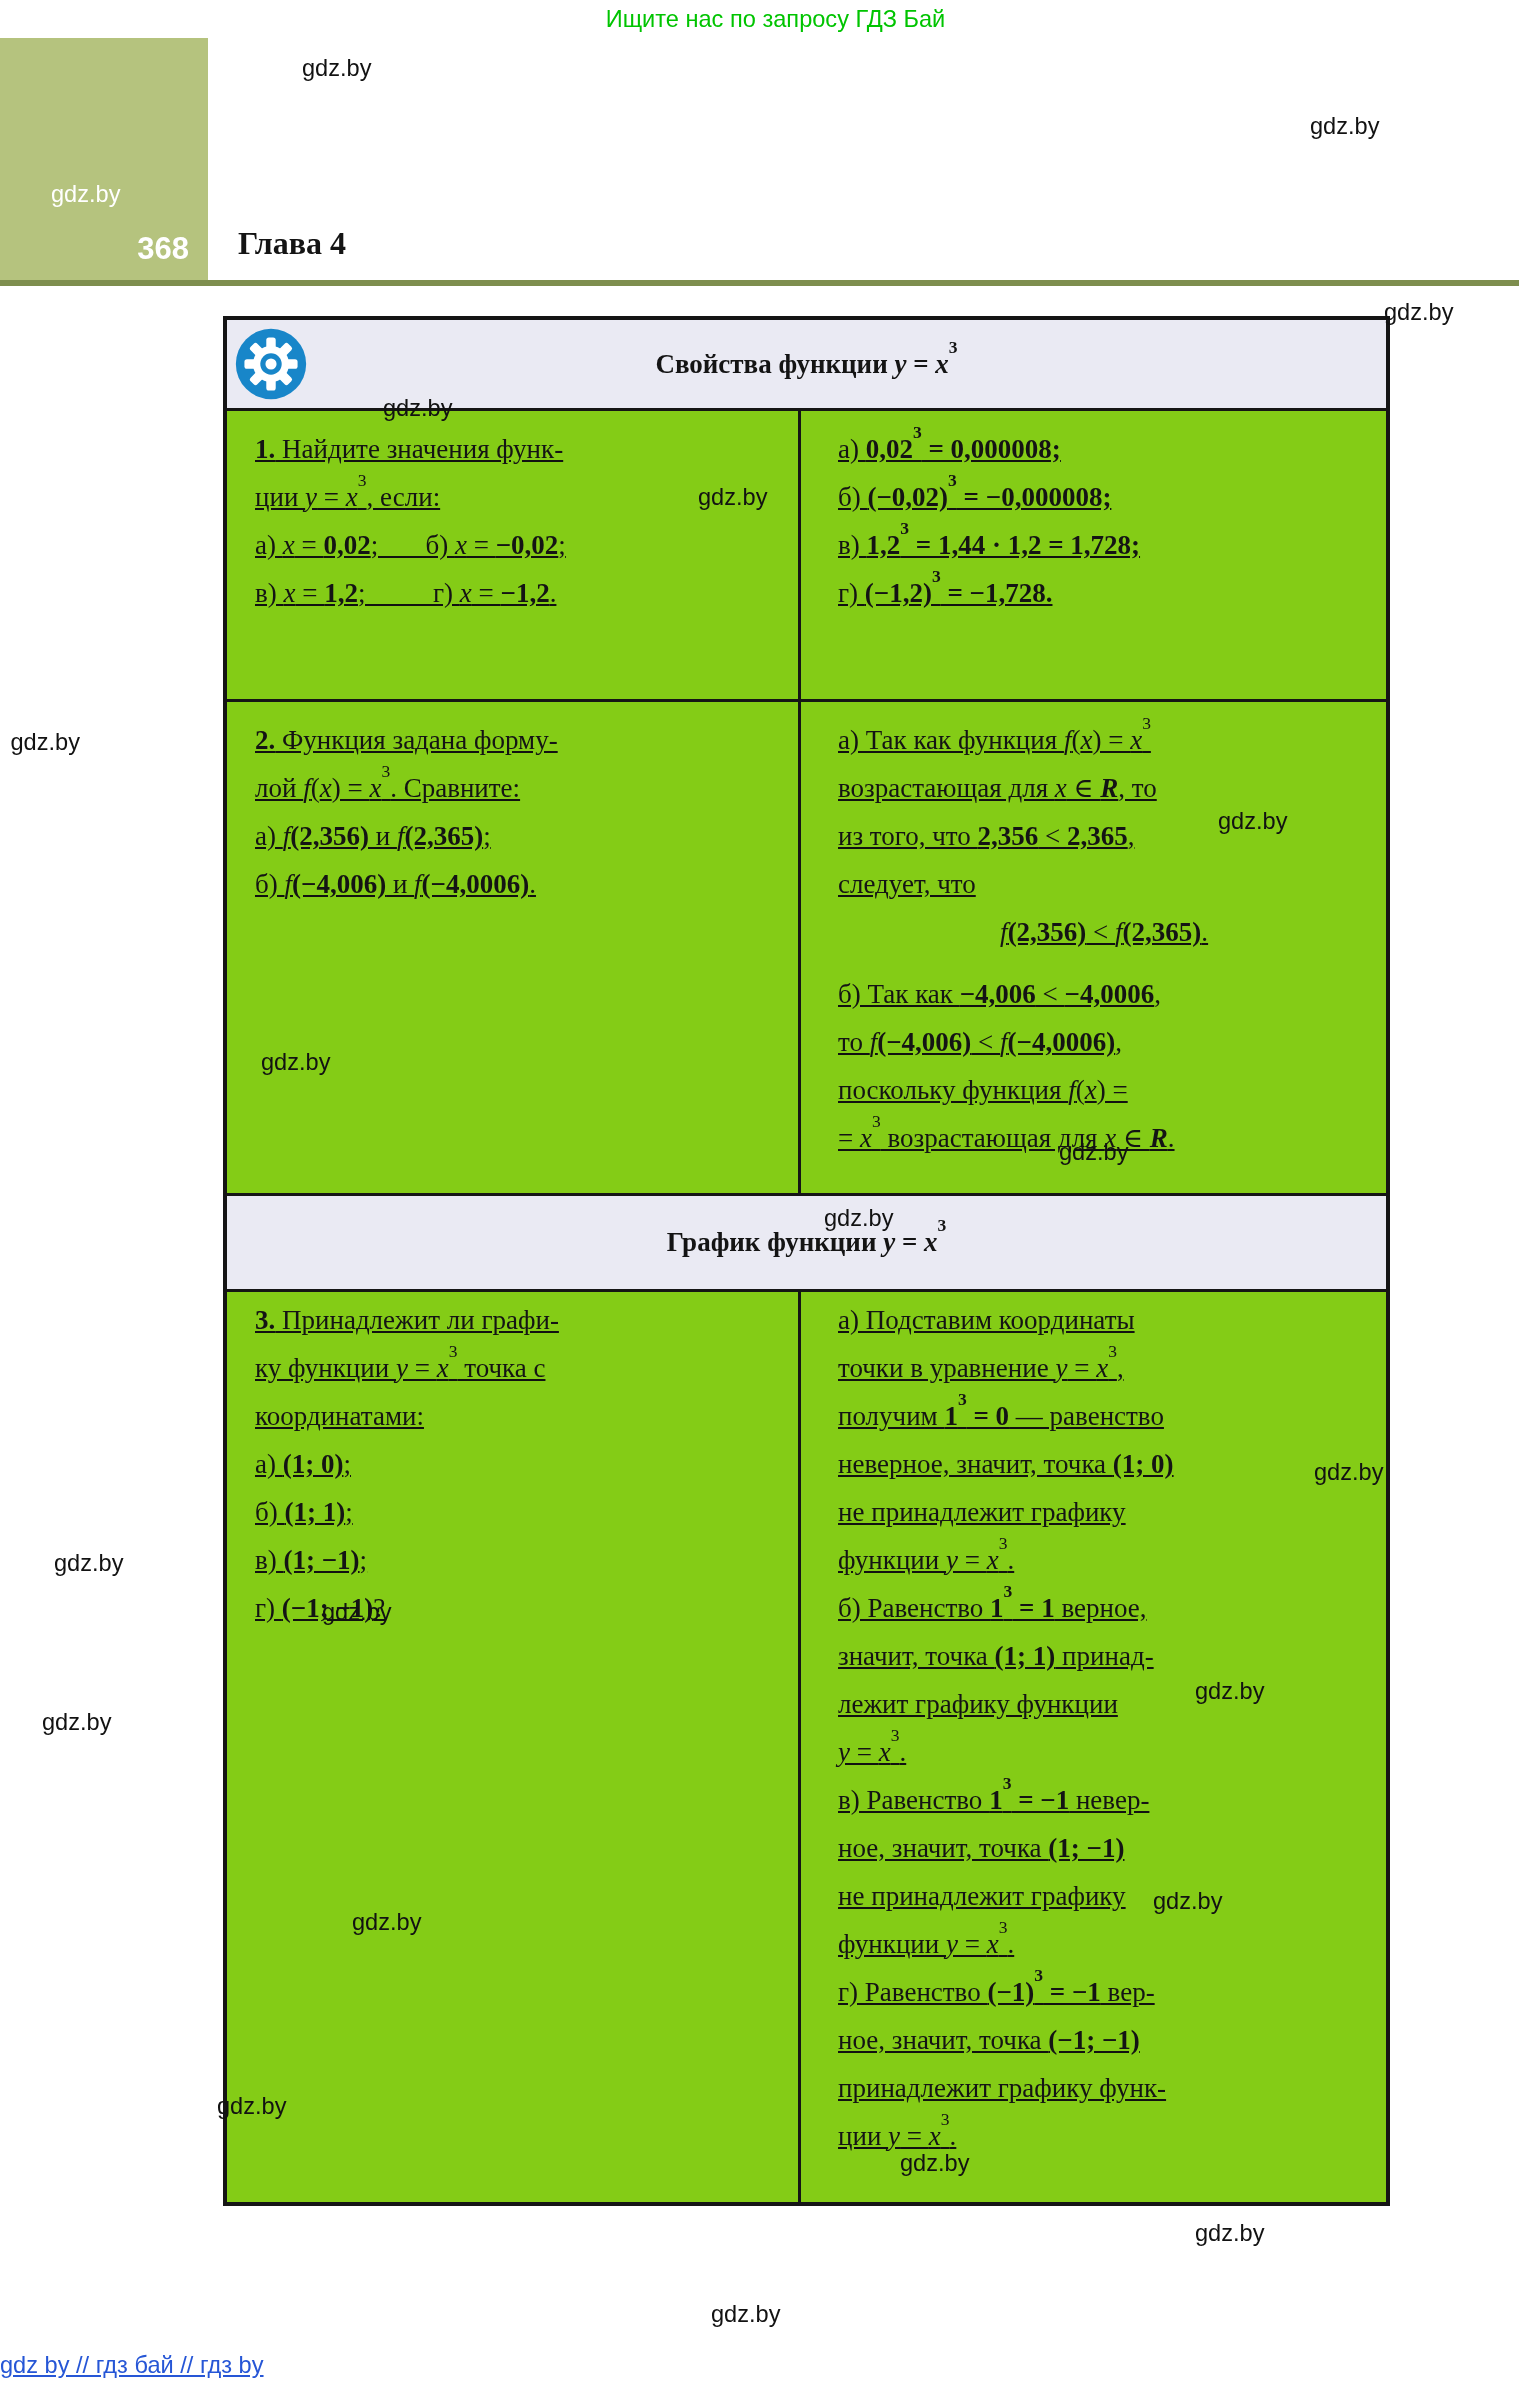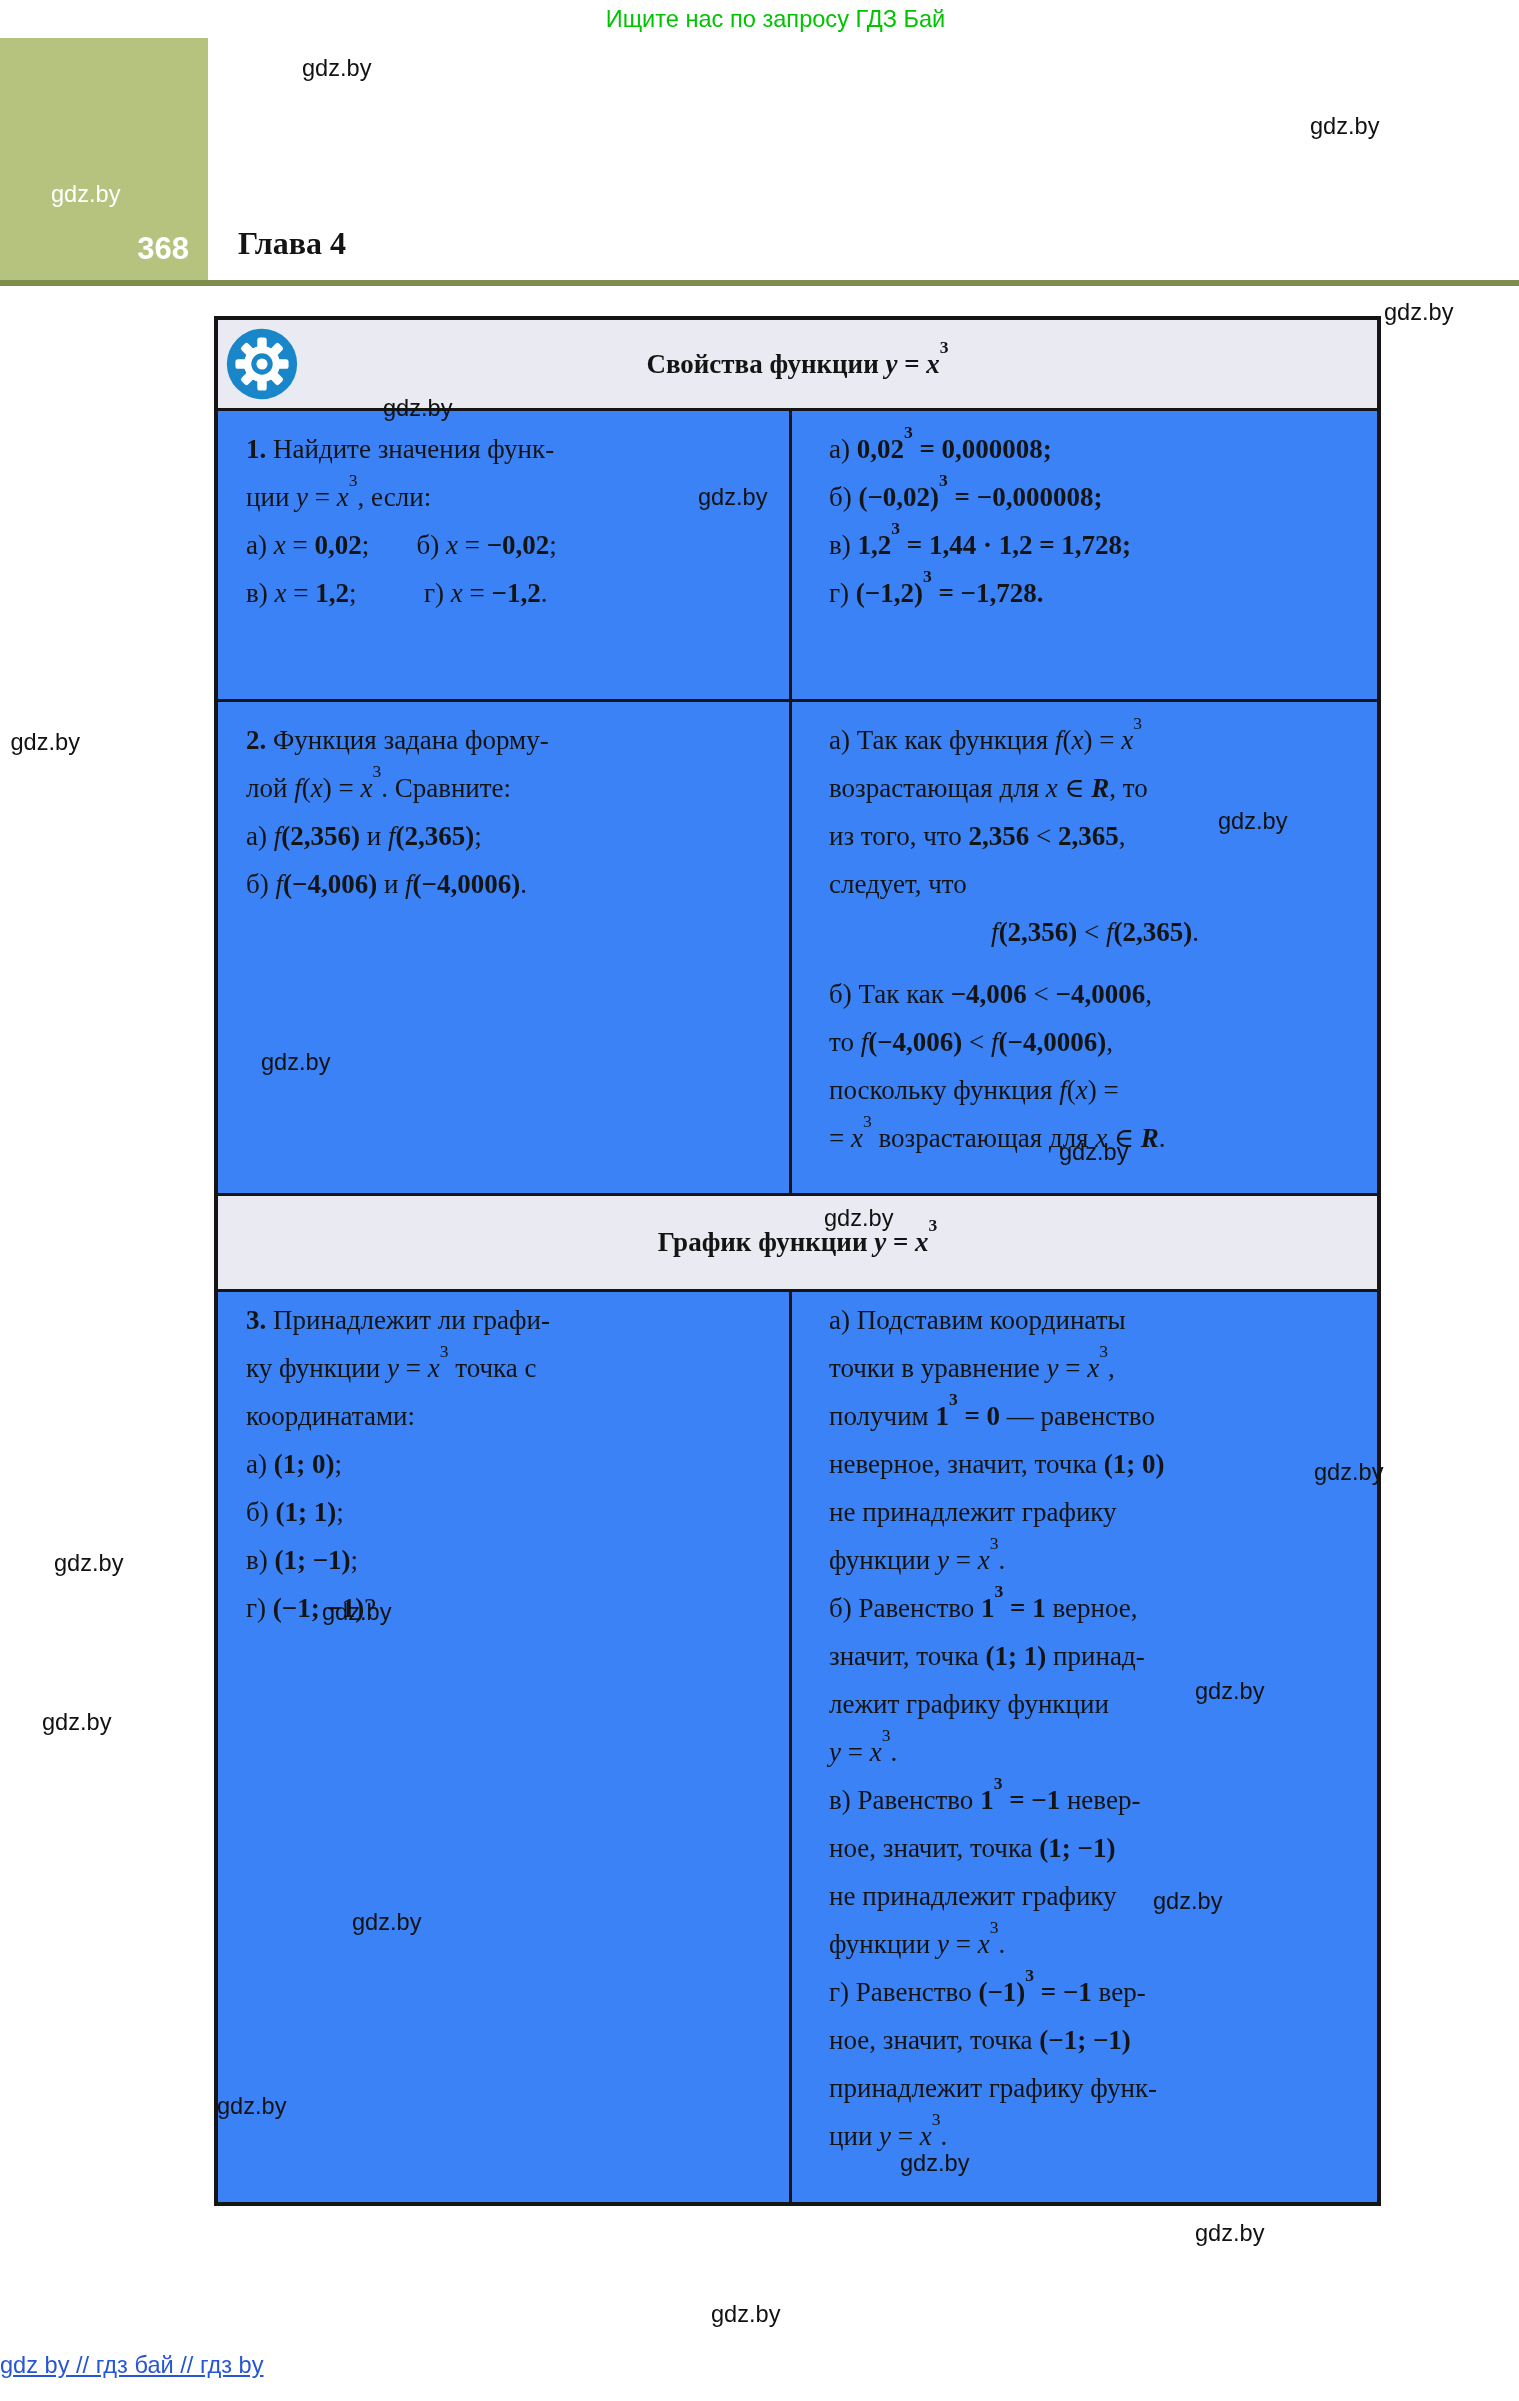--- a/index.html
+++ b/index.html
@@ -14,22 +14,22 @@
 
   
   .sidebar{position:absolute;left:0;top:38px;width:208px;height:242px;background:#b5c37e;}
   .pagenum{position:absolute;right:19px;bottom:14px;
            font:bold 31px/35px "Liberation Sans","DejaVu Sans",sans-serif;color:#ffffff;}
   .chapter{position:absolute;left:238px;top:224px;
            font:bold 32px/39px "Liberation Serif","DejaVu Serif",serif;color:#141414;}
   .rule{position:absolute;left:0;top:280px;width:100%;height:6.1px;background:#7e8e4e;}
 
   
-  .gdz-table{position:absolute;left:214px;top:316px;width:1167px;
-             border:4.4px solid #151515;box-sizing:border-box;background:#3b82f6;}
+  .gdz-table{position:absolute;left:223px;top:316px;width:1167px;
+             border:4.4px solid #151515;box-sizing:border-box;background:#84cc16;text-decoration:underline;}
   .thead{position:relative;display:flex;align-items:center;background:#eaeaf3;
          border-bottom:3.5px solid #151515;height:88px;}
   .thead2{height:93px;}
   .thead-title{position:absolute;left:0;right:0;text-align:center;
                font-weight:bold;font-size:27px;color:#141414;}
   .gear{margin-left:7.9px;width:72px;height:72px;display:block;position:relative;z-index:2;}
 
   .trow{display:flex;border-bottom:3.5px solid #151515;box-sizing:border-box;}
   .trow:last-child{border-bottom:none;}
   .tcell{box-sizing:border-box;font-size:27px;line-height:48px;color:#141414;}

